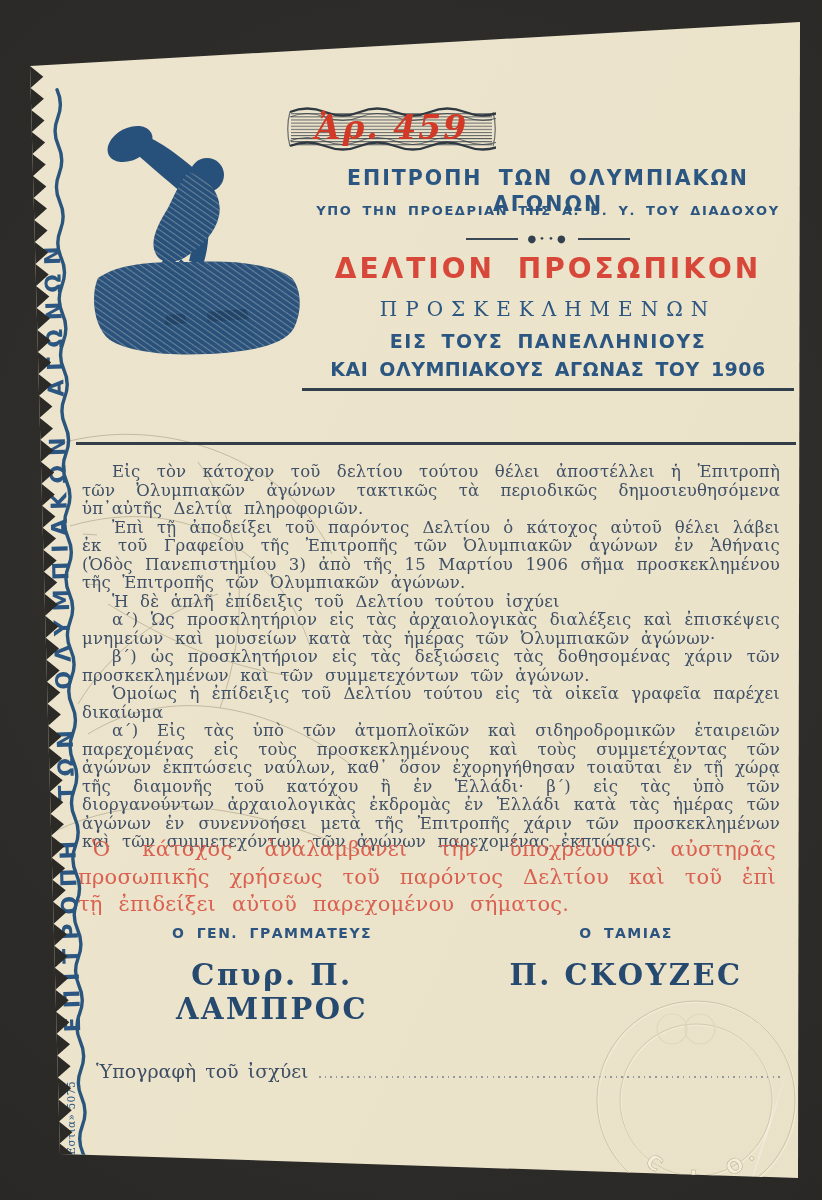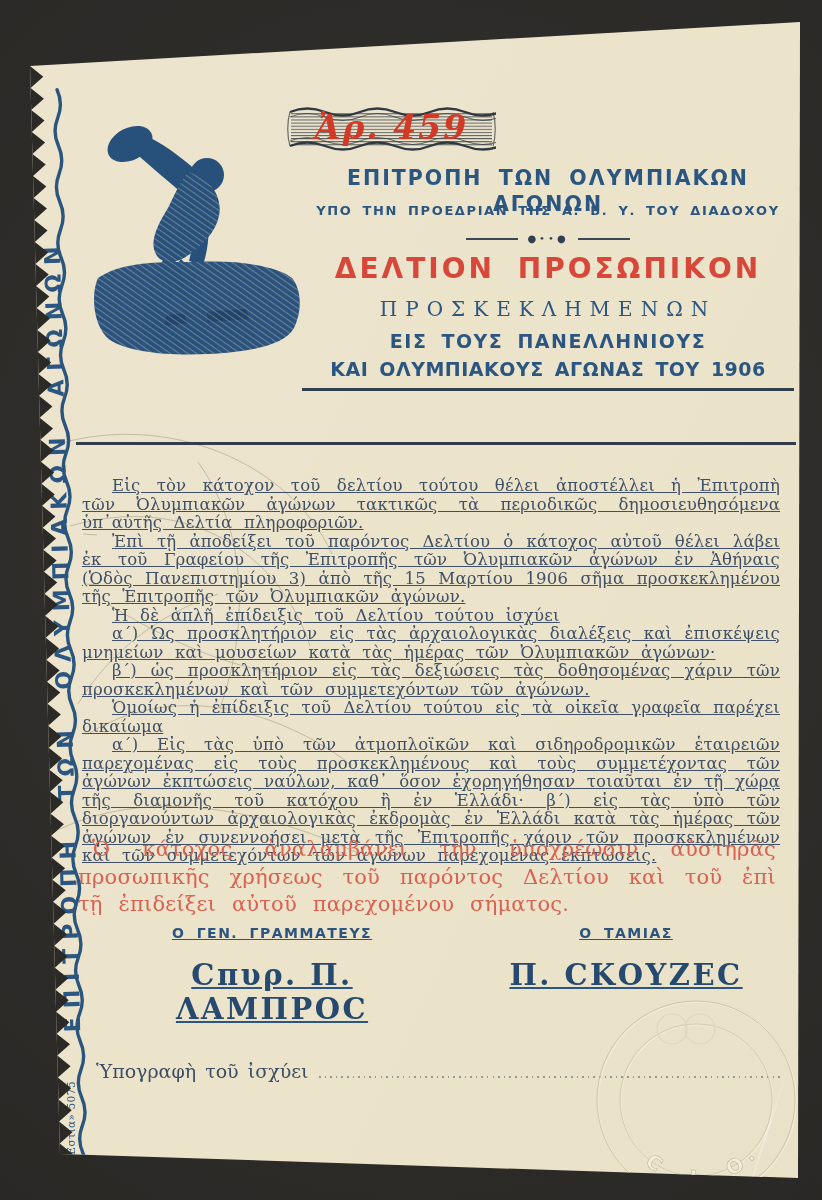--- a/index.html
+++ b/index.html
@@ -36,29 +36,29 @@
   .t-b1{top:311px;font:700 19px/25px "DejaVu Sans",sans-serif;letter-spacing:1.5px;word-spacing:6px;}
   .t-b2{top:339px;font:700 19px/25px "DejaVu Sans",sans-serif;letter-spacing:.5px;word-spacing:4px;}
   .rule-head{left:282px;top:370px;width:492px;height:3px;background:#32404d;}
   
   .dia-row{left:103px;top:391px;width:670px;height:32px;display:flex;}
   .dia-label{font:italic 700 23px/30px "DejaVu Serif",serif;color:#2d4f74;letter-spacing:1px;white-space:nowrap;}
   .dotline{flex:1;align-self:flex-end;height:2px;margin:0 2px 5px 8px;
     background-image:repeating-linear-gradient(90deg,#4c5a6e 0 1.6px,transparent 1.6px 5.4px);}
   .rule-main{left:56px;top:424px;width:720px;height:3px;background:#323d49;}
   
-  .bodytext{left:62px;top:459px;width:698px;color:#3f5066;
+  .bodytext{left:62px;top:445px;width:698px;color:#3f5066;
     font:400 16.5px/18.5px "DejaVu Serif",serif;text-align:justify;
-    word-spacing:6px;letter-spacing:.2px;text-decoration:underline;}
+    word-spacing:6px;letter-spacing:.2px;}
   .bodytext p{margin:0;text-indent:30px;}
   .red-par{left:58px;top:818px;width:698px;color:var(--red3,#da6150);
     font:400 21px/27.5px "DejaVu Serif",serif;text-align:justify;
     text-indent:14px;word-spacing:9px;letter-spacing:.2px;}
   
-  .sig{top:906px;text-align:center;color:var(--blue,#2b5681);text-decoration:underline;}
+  .sig{top:906px;text-align:center;color:var(--blue,#2b5681);}
   .sig-left{left:96px;width:312px;}
   .sig-right{left:468px;width:276px;}
   .sig-title{font:700 14px/18px "DejaVu Sans",sans-serif;letter-spacing:1.5px;word-spacing:5px;color:#2c5480;}
   .sig-name{margin-top:16px;font:700 29px/34px "DejaVu Serif",serif;letter-spacing:2.5px;color:#26496f;}
   .sign-row{left:76px;top:1040px;width:690px;display:flex;color:#3c4d64;}
   .sign-label{font:400 19px/26px "DejaVu Serif",serif;white-space:nowrap;word-spacing:3px;}
   .dotline2{flex:1;align-self:flex-end;height:2px;margin:0 6px 6px 10px;
     background-image:repeating-linear-gradient(90deg,#50607590 0 1.5px,transparent 1.5px 5.6px);}
   
   .stub-wrap{left:15px;top:122px;width:30px;height:992px;transform:rotate(-1.5deg);transform-origin:top left;}

